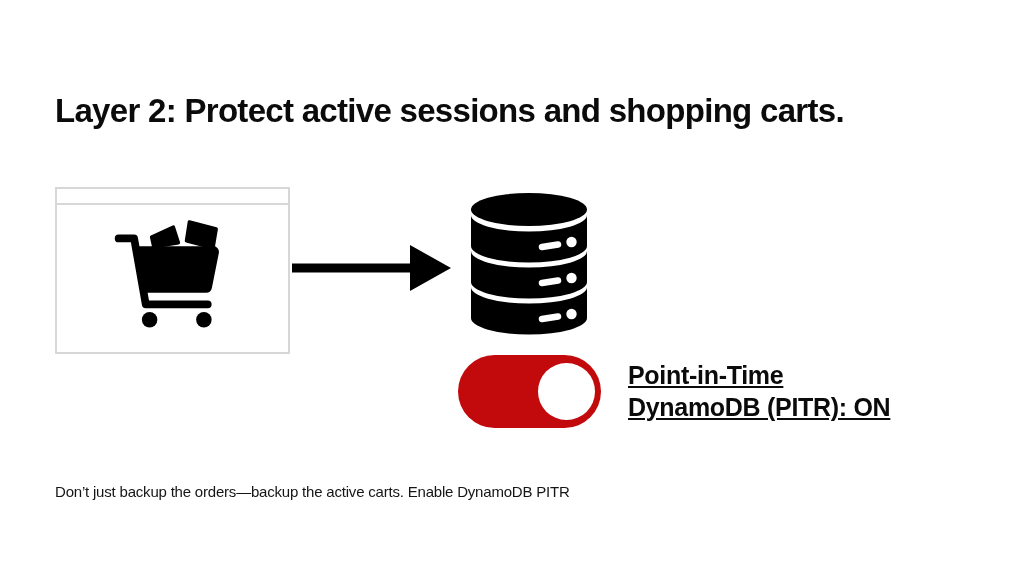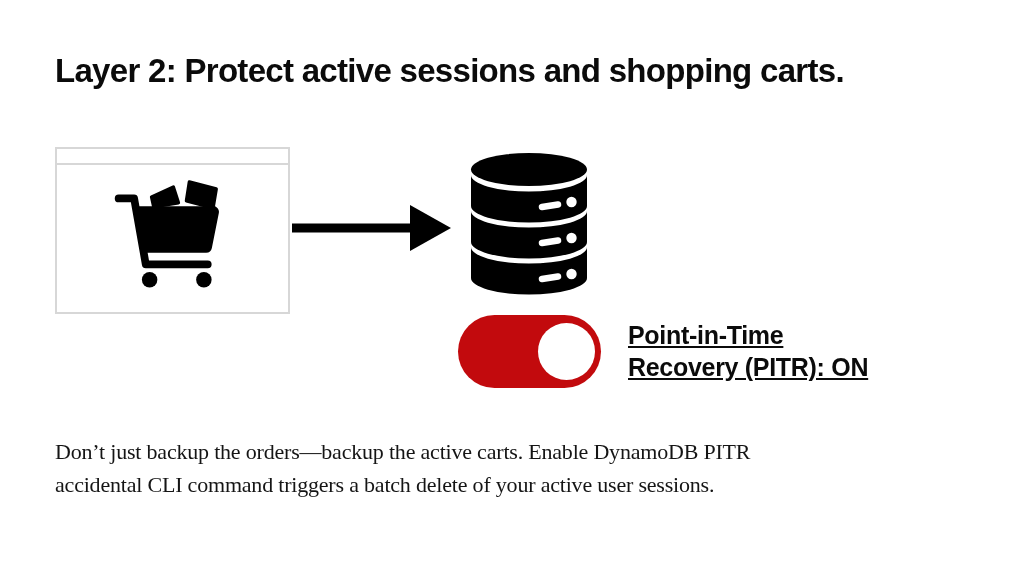--- a/index.html
+++ b/index.html
@@ -4,21 +4,21 @@
 <style>
   html, body { margin: 0; padding: 0; }
   body {
     width: 1024px; height: 571px;
     background: #ffffff;
     font-family: "Liberation Sans", sans-serif;
     position: relative;
     overflow: hidden;
     color: #0d0d0d;
   }
-  .abs { position: absolute; }
+  .abs { position: absolute; margin-top: 40px; }
 
   
   #title {
     left: 55px; top: 52px;
     font-size: 33px; font-weight: 700;
     letter-spacing: -0.7px;
     color: #0b0b0b;
     white-space: nowrap;
   }
 
@@ -65,25 +65,24 @@
     line-height: 32px;
     letter-spacing: -0.3px;
     color: #0b0b0b;
     white-space: nowrap;
     text-decoration: underline;
   }
 
   
   #body-text {
     left: 55px; top: 436px;
-    font-size: 22px;
+    font-size: 15px;
     line-height: 32.5px;
     letter-spacing: -0.2px;
     color: #151515;
-    font-family: Liberation Serif, serif;
   }
   #body-text div { white-space: nowrap; }
 </style>
 </head>
 <body>
 
 <div class="abs" id="title">Layer 2: Protect active sessions and shopping carts.</div>
 
 <div class="abs" id="browser-window">
   <div id="browser-titlebar"></div>
@@ -125,19 +124,18 @@
     </g>
   </svg>
 </div>
 
 <div class="abs" id="pitr-toggle" role="switch" aria-checked="true" style="background: rgb(194, 10, 13);">
   <div id="toggle-knob" style="background: rgb(255, 255, 255);"></div>
 </div>
 
 <div class="abs" id="toggle-label">
   <div>Point-in-Time</div>
-  <div>Recovery (PITR): ON</div>
+  <div>DynamoDB (PITR): ON</div>
 </div>
 
 <div class="abs" id="body-text">
   <div>Don’t just backup the orders—backup the active carts. Enable DynamoDB PITR</div>
-  <div>accidental CLI command triggers a batch delete of your active user sessions.</div>
 </div>
 
 </body></html>

